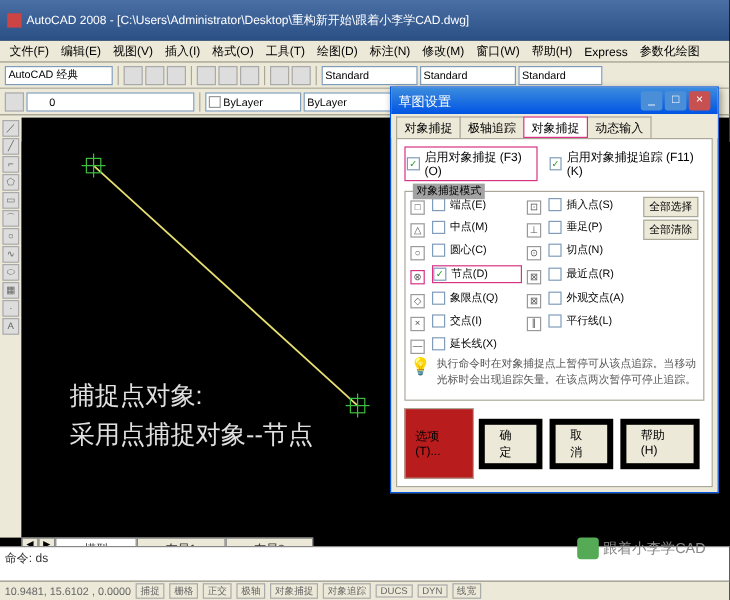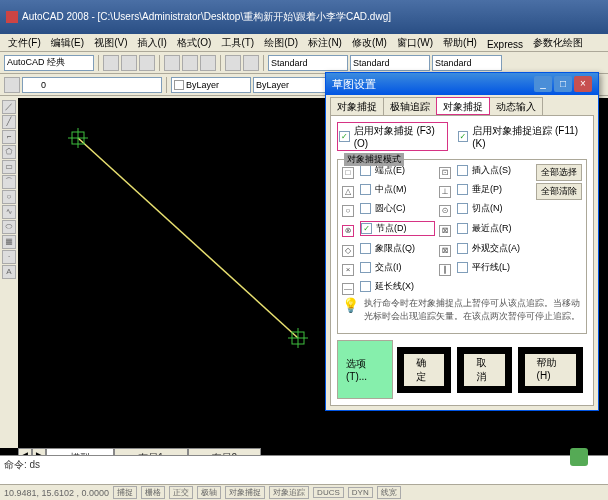--- a/index.html
+++ b/index.html
@@ -56,22 +56,22 @@
 .snap-grid { display: grid; grid-template-columns: 14px 1fr 14px 1fr auto; gap: 2px 4px; align-items: center; }
 .snap-grid .sym { width: 12px; height: 12px; border: 1px solid #999; font-size: 8px; text-align: center; line-height: 10px; color: #555; }
 .snap-grid .lbl { font-size: 9px; white-space: nowrap; }
 .snap-grid .abtn { grid-column: 5; font-size: 9px; padding: 1px 4px; background: #ece9d8; border: 1px solid #aca899; white-space: nowrap; }
 .snap-grid .hl-row { border: 1.5px solid #d63384; padding: 0; }
 
 .tip-row { display: flex; gap: 6px; align-items: flex-start; font-size: 9px; color: #555; margin-bottom: 6px; }
 .tip-row .bulb { width: 16px; height: 16px; color: #c9a400; font-size: 14px; }
 
 .dlg-buttons { display: flex; justify-content: flex-end; gap: 6px; padding: 4px; }
-.dlg-buttons .db { padding: 2px 12px; background: #ece9d8; border: 7px solid #000000; font-size: 10px; }
-.opt-btn { padding: 16px 8px; background: #86efac; border: 1px solid #aca899; font-size: 10px; }
+.dlg-buttons .db { padding: 2px 12px; background: #ece9d8; border: 5px solid #000000; font-size: 10px; }
+.opt-btn { padding: 16px 8px; background: #b91c1c; border: 1px solid #aca899; font-size: 10px; }
 
 .watermark { position: absolute; right: 20px; bottom: 34px; color: #888; font-size: 12px; display: flex; align-items: center; gap: 4px; }
 .watermark .wm-icon { width: 18px; height: 18px; background: #5a5; border-radius: 3px; }
 </style>
 </head>
 <body>
 
 <div class="titlebar">
   <span class="logo"></span>
   <span>AutoCAD 2008 - [C:\Users\Administrator\Desktop\重构新开始\跟着小李学CAD.dwg]</span>
@@ -162,20 +162,24 @@
       <rect x="54" y="24" width="12" height="12" fill="none" stroke="#3fbf3f" stroke-width="1"></rect>
       <line x1="50" y1="30" x2="70" y2="30" stroke="#3fbf3f"></line>
         <line x1="60" y1="20" x2="60" y2="40" stroke="#3fbf3f"></line>
     </g>
     <g>
       <rect x="274" y="224" width="12" height="12" fill="none" stroke="#3fbf3f" stroke-width="1"></rect>
       <line x1="270" y1="230" x2="290" y2="230" stroke="#3fbf3f"></line>
         <line x1="280" y1="220" x2="280" y2="240" stroke="#3fbf3f"></line>
     </g>
   </svg>
+  <div class="anno">
+    <div>捕捉点对象:</div>
+    <div>采用点捕捉对象--节点</div>
+  </div>
 </div>
 
 <div class="dialog">
   <div class="dlg-title">
     <span>草图设置</span>
     <span class="win-btns">
       <span class="wb min">_</span>
       <span class="wb min">□</span>
       <span class="wb">×</span>
     </span>
@@ -318,13 +322,14 @@
   <span class="smode">极轴</span>
   <span class="smode">对象捕捉</span>
   <span class="smode">对象追踪</span>
   <span class="smode">DUCS</span>
   <span class="smode">DYN</span>
   <span class="smode">线宽</span>
 </div>
 
 <div class="watermark">
   <span class="wm-icon"></span>
+  <span>跟着小李学CAD</span>
 </div>
 
 </body></html>

